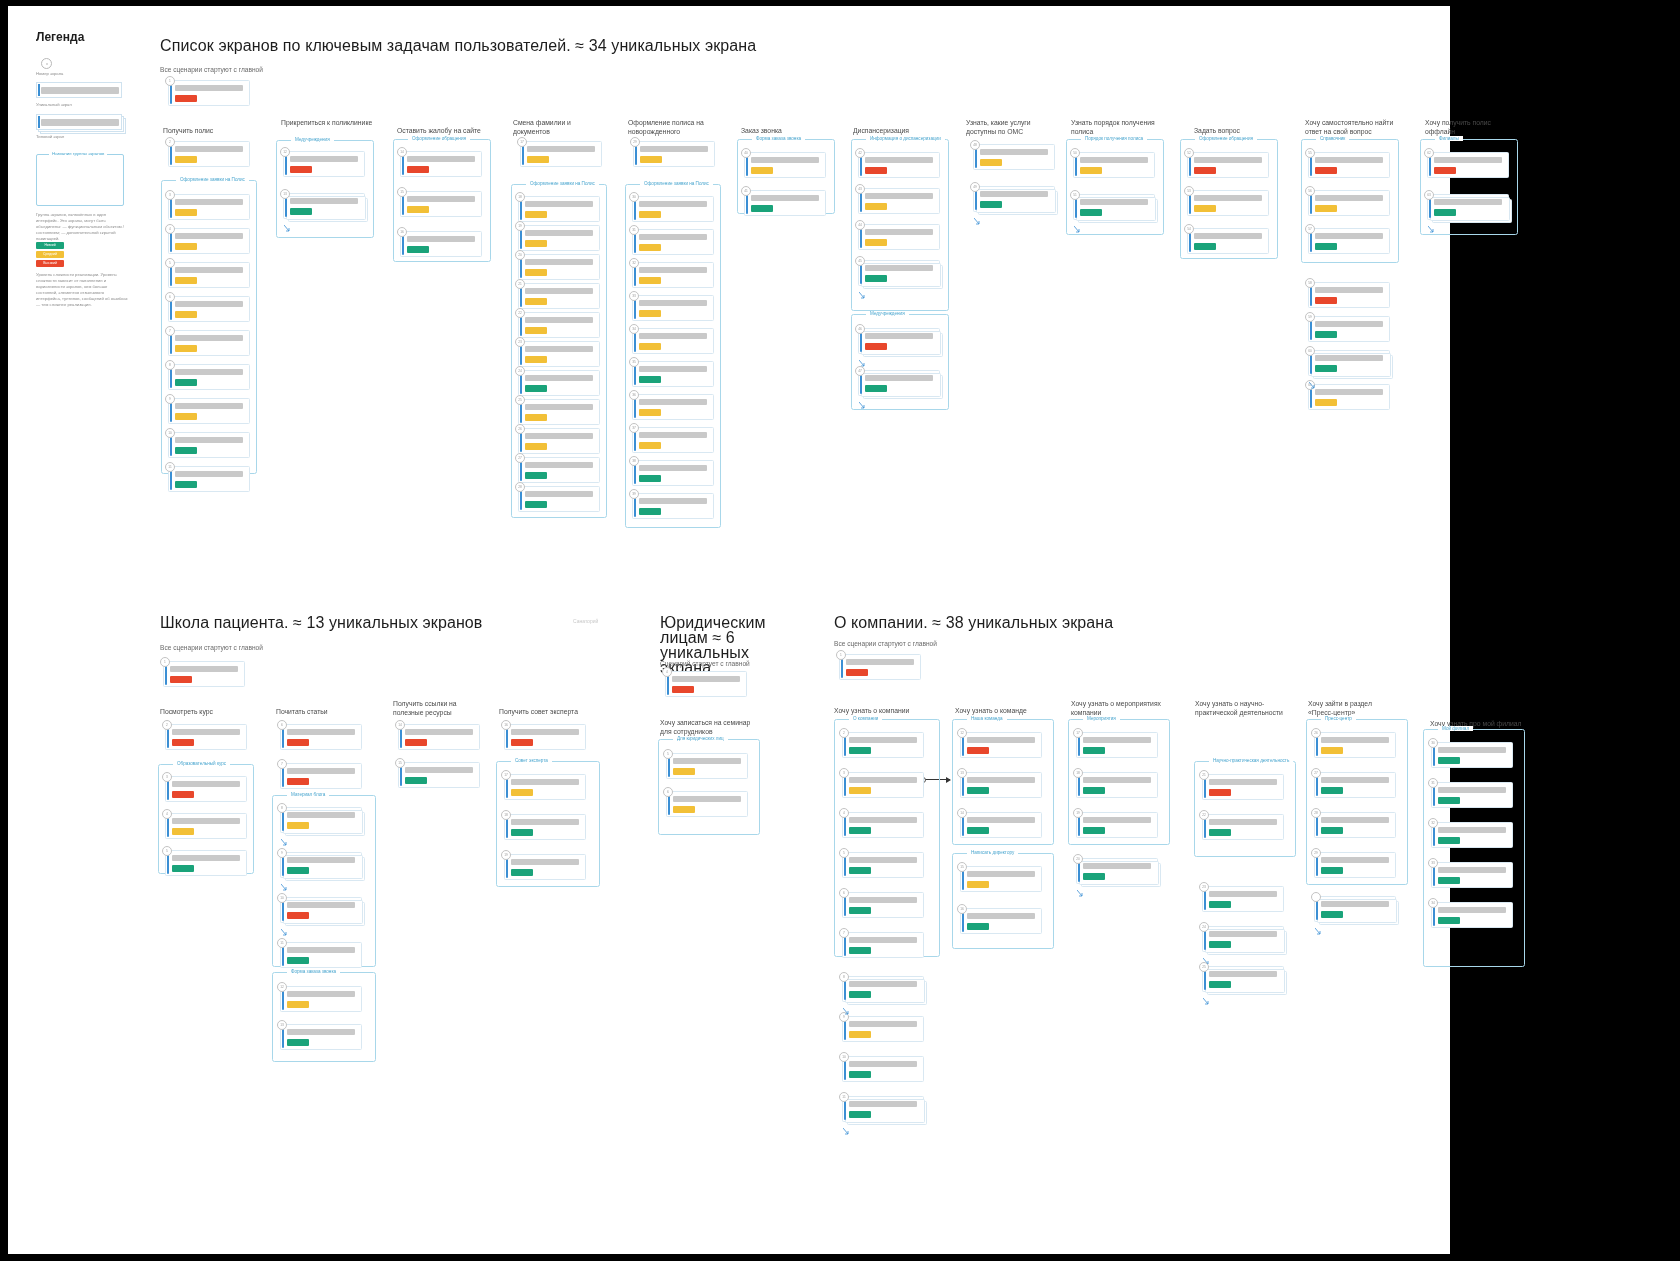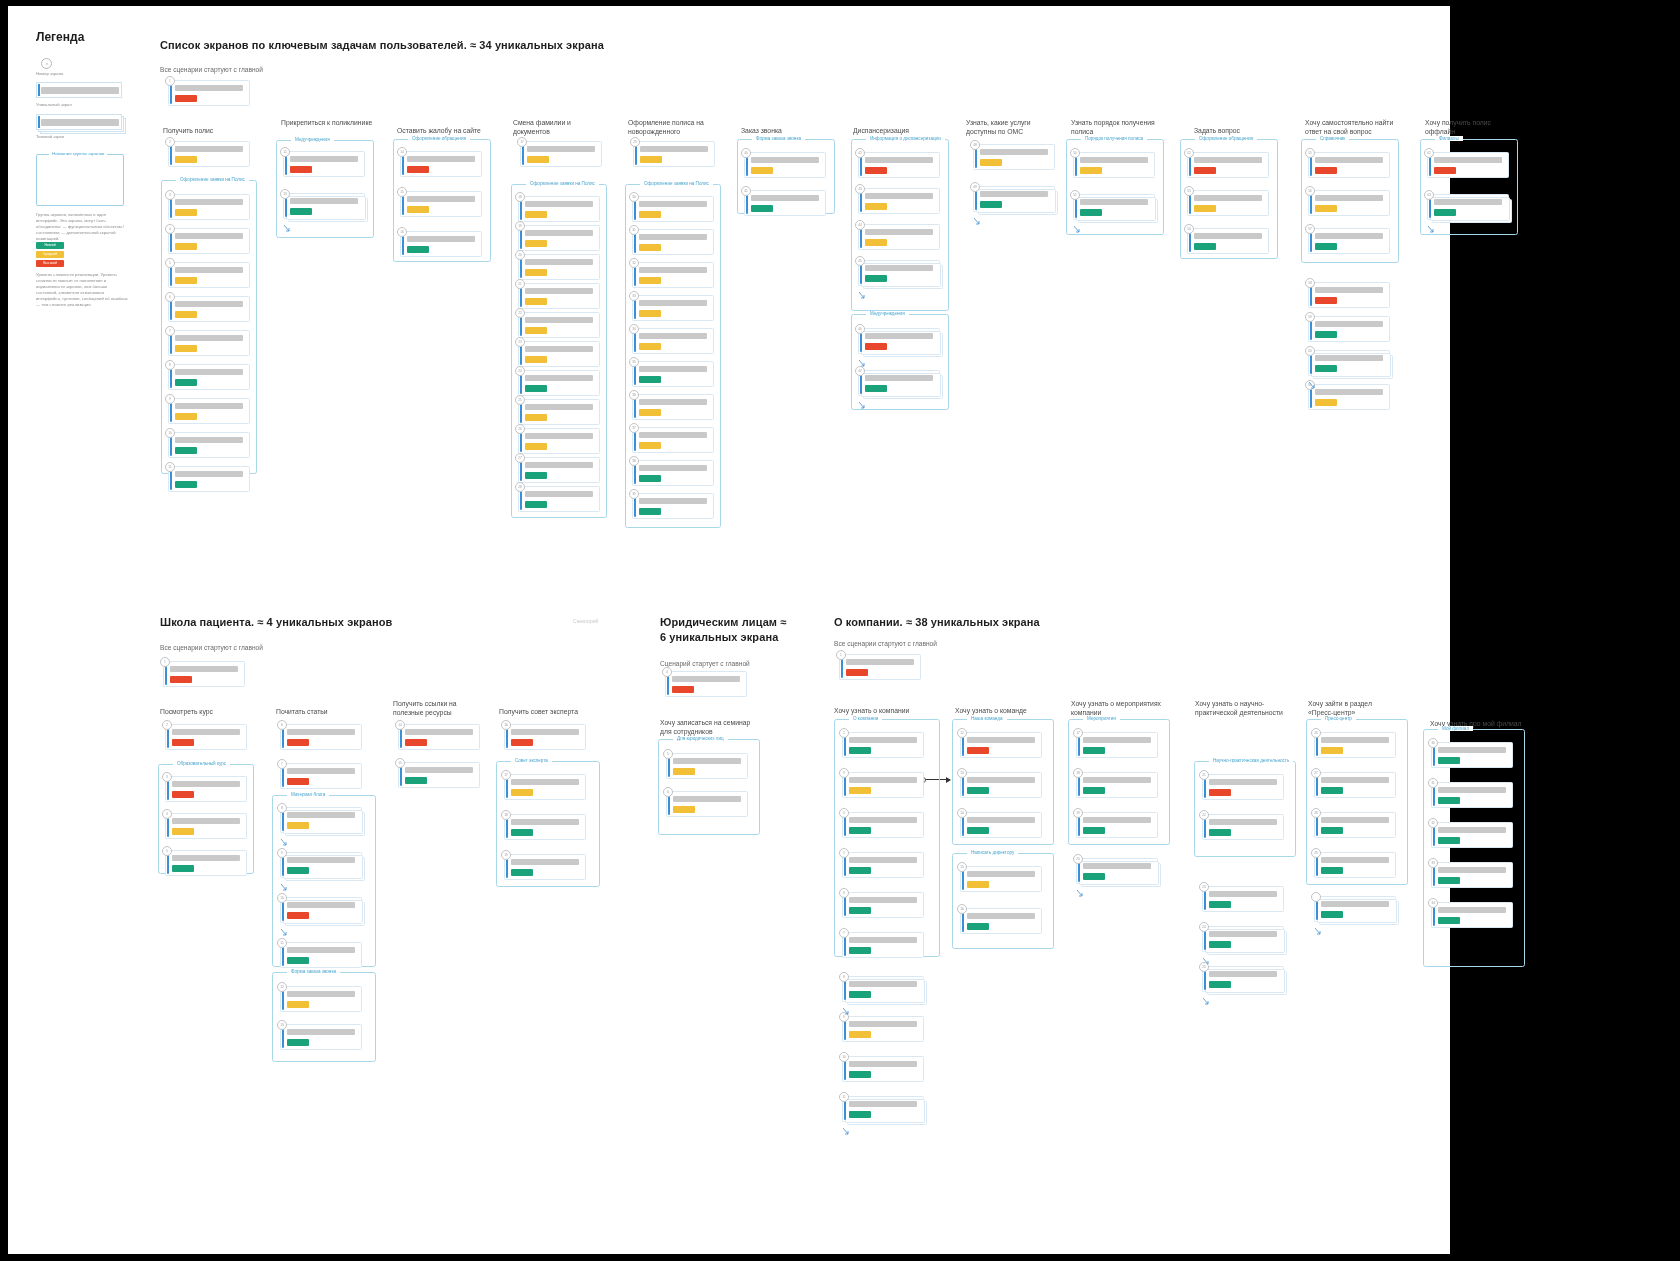--- a/index.html
+++ b/index.html
@@ -1,20 +1,20 @@
 <!DOCTYPE html>
 <html><head>
 <meta charset="utf-8">
 <style>
   html,body{margin:0;padding:0;background:#000;}
   body{font-family:"Liberation Sans","DejaVu Sans",sans-serif;}
   #board{position:relative;width:1680px;height:1261px;background:#000;overflow:hidden;}
   #canvas{position:absolute;left:8px;top:6px;width:1442px;height:1248px;background:#fff;}
 
-  .sec-title{position:absolute;font-size:11px;font-weight:bold;color:#1d1d1d;letter-spacing:.1px;line-height:15px;}
+  .sec-title{position:absolute;font-size:16px;font-weight:normal;color:#1d1d1d;letter-spacing:.1px;line-height:15px;}
   .note{position:absolute;font-size:6.6px;color:#6a6a6a;line-height:9px;}
   .coltitle{position:absolute;font-size:6.8px;color:#4a4a4a;line-height:9.4px;width:96px;}
   .tiny-right{position:absolute;font-size:5px;color:#c9c9c9;}
 
   
   .legend-h{position:absolute;left:28px;top:24px;font-size:12px;font-weight:bold;color:#1d1d1d;}
   .lg-cap{position:absolute;font-size:4.2px;color:#8d8d8d;line-height:6px;width:94px;}
   .lg-circ{position:absolute;width:9px;height:9px;border-radius:50%;border:1px solid #b9b9b9;background:#fff;}
   .lg-circ::after{content:"";position:absolute;left:3.5px;top:3.5px;width:2px;height:2px;border-radius:50%;background:#cfcfcf;}
   .lg-box{position:absolute;box-sizing:border-box;background:#fff;border:1px solid #cfe2ef;}
@@ -76,21 +76,21 @@
     <div class="chip-l" style="left:28px;top:236px;background:#1aa37a;">Низкий</div>
     <div class="chip-l" style="left:28px;top:245px;background:#f2c037;">Средний</div>
     <div class="chip-l" style="left:28px;top:254px;background:#e8472c;">Высокий</div>
     <div class="lg-cap" style="left:28px;top:266px;width:92px;">Уровень сложности реализации. Уровень сложности зависит от наполнения и вариативности экранов, чем больше состояний, элементов отзывчивого интерфейса, тултипов, сообщений об ошибках — тем сложнее реализация.</div>
 
     <div class="sec-title" style="left:152px;top:32px;">Список экранов по ключевым задачам пользователей. ≈ 34 уникальных экрана</div>
     <div class="note" style="left:152px;top:59px;">Все сценарии стартуют с главной</div>
 
     <div id="s1"></div>
 
-    <div class="sec-title" style="left:152px;top:609px;">Школа пациента. ≈ 4 уникальных экранов</div>
+    <div class="sec-title" style="left:152px;top:609px;">Школа пациента. ≈ 13 уникальных экранов</div>
     <div class="note" style="left:152px;top:637px;">Все сценарии стартуют с главной</div>
     <div class="tiny-right" style="left:565px;top:612px;">Санаторий</div>
     <div id="s2"></div>
 
     <div class="sec-title" style="left:652px;top:609px;width:130px;">Юридическим лицам ≈ 6 уникальных экрана</div>
     <div class="note" style="left:652px;top:653px;">Сценарий стартует с главной</div>
     <div id="s3"></div>
 
     <div class="sec-title" style="left:826px;top:609px;">О компании. ≈ 38 уникальных экрана</div>
     <div class="note" style="left:826px;top:633px;">Все сценарии стартуют с главной</div>

